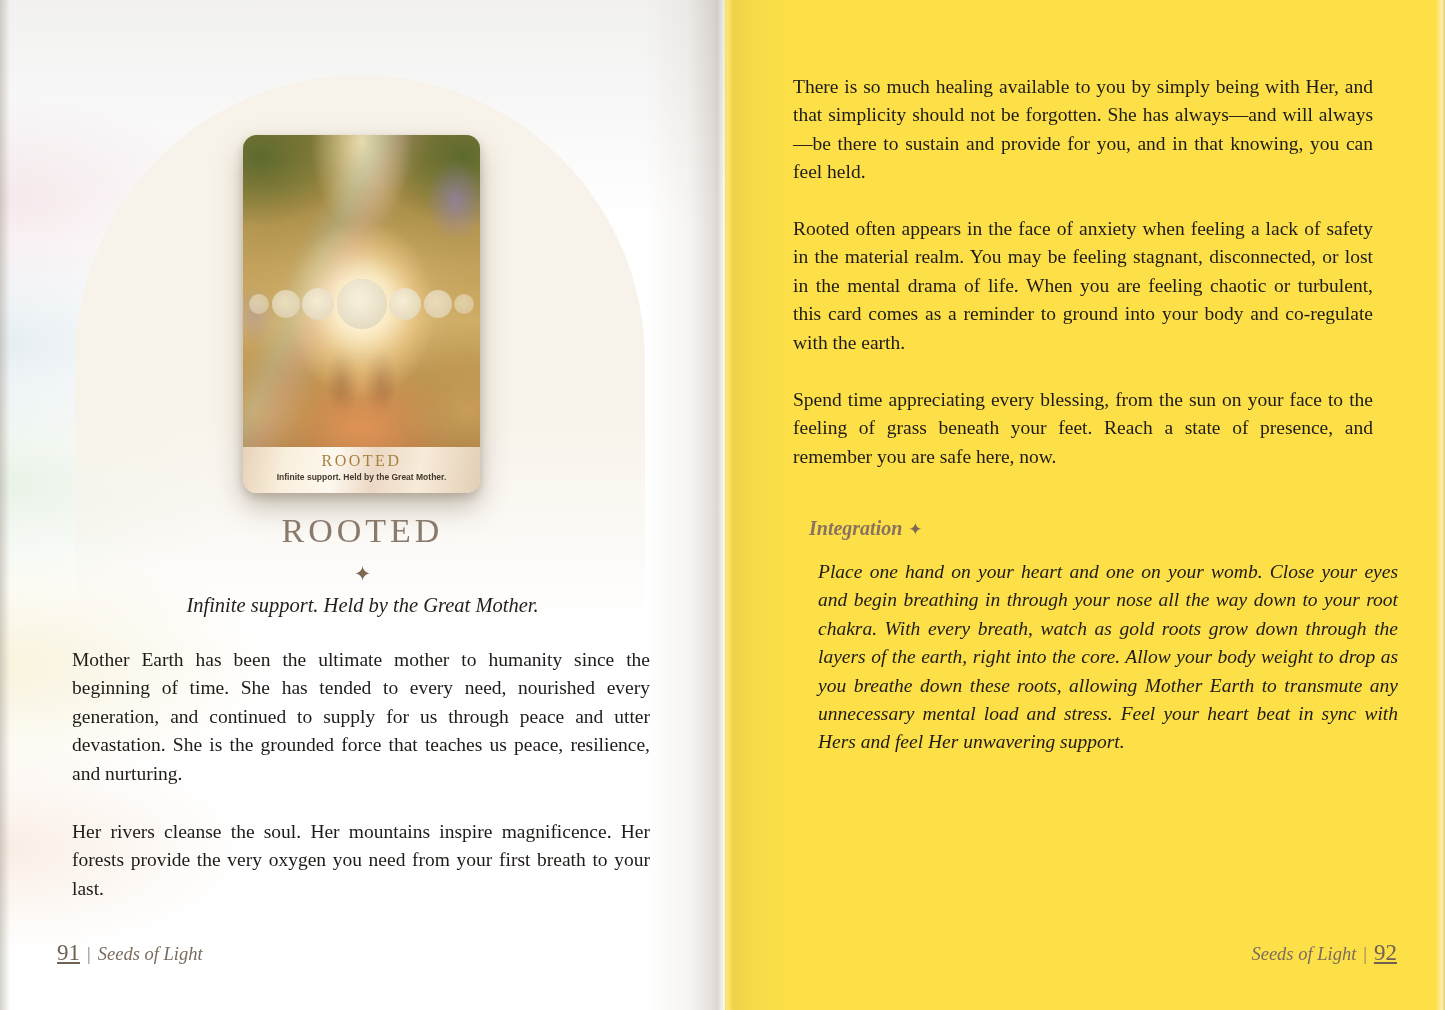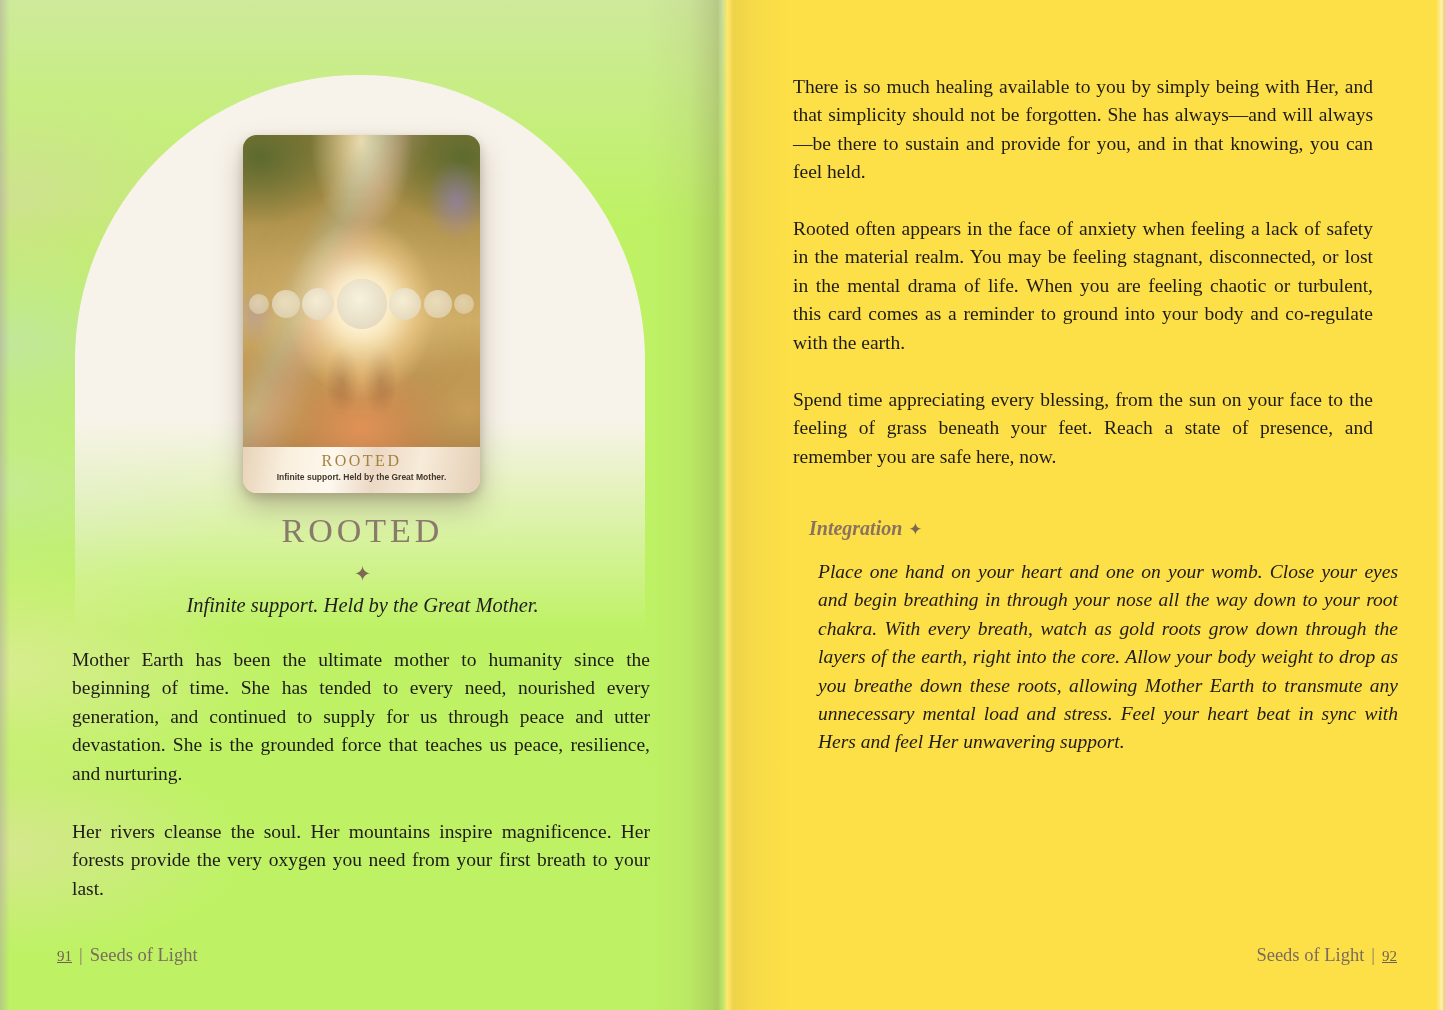--- a/index.html
+++ b/index.html
@@ -2,21 +2,21 @@
 <html><head>
 <meta charset="utf-8">
 <style>
   html,body{margin:0;padding:0;background:#e9e4dc;}
   .spread{
     position:relative;width:1445px;height:1010px;overflow:hidden;
     font-family:"Liberation Serif","DejaVu Serif",serif;
     background:#f2eee7;
   }
   .page{position:absolute;top:0;bottom:0;}
-  .page-left{left:0;width:725px;background:#bef264;}
+  .page-left{left:0;width:725px;background:#ffffff;}
   .page-right{left:725px;width:720px;background:#fde047;}
 
   
   .tint{
     position:absolute;inset:0;pointer-events:none;
     background:
       radial-gradient(45% 14% at 0% 20%, rgba(231,199,206,.40), rgba(231,199,206,0) 75%),
       radial-gradient(42% 14% at 0% 34%, rgba(199,216,226,.45), rgba(199,216,226,0) 75%),
       radial-gradient(45% 14% at 0% 48%, rgba(206,226,201,.45), rgba(206,226,201,0) 75%),
       radial-gradient(50% 16% at 0% 66%, rgba(242,230,187,.50), rgba(242,230,187,0) 75%),
@@ -87,23 +87,23 @@
   .pr-p3{position:absolute;left:68px;top:386px;width:580px;}
   .integration{
     position:absolute;left:68px;top:501px;margin:16px;
     font-size:20px;font-weight:bold;font-style:italic;color:#8a7260;
   }
   .integration .star{font-style:normal;font-weight:400;margin-left:6px;font-size:17px;color:#7d6852;}
   .pr-italic{position:absolute;left:68px;top:558px;width:580px;font-style:italic;margin-left:25px;}
 
   
   .footer{position:absolute;bottom:44px;font-size:18.5px;color:#7a6c5e;}
-  .footer .num{font-size:15px;font-style:normal;color:#6f6254;text-decoration:underline;}
+  .footer .num{font-size:23px;font-style:normal;color:#6f6254;text-decoration:underline;}
   .footer .sep{margin:0 7px;color:#8a7d6e;font-style:normal;}
-  .footer .book{}
+  .footer .book{font-style:italic;}
   .footer-left{left:57px;}
   .footer-right{right:48px;text-align:right;}
 
   
   .spine{
     position:absolute;left:645px;top:0;bottom:0;width:145px;pointer-events:none;
     background:linear-gradient(to right,
       rgba(130,108,86,0) 0%,
       rgba(150,124,100,.08) 30%,
       rgba(120,98,78,.20) 46%,

